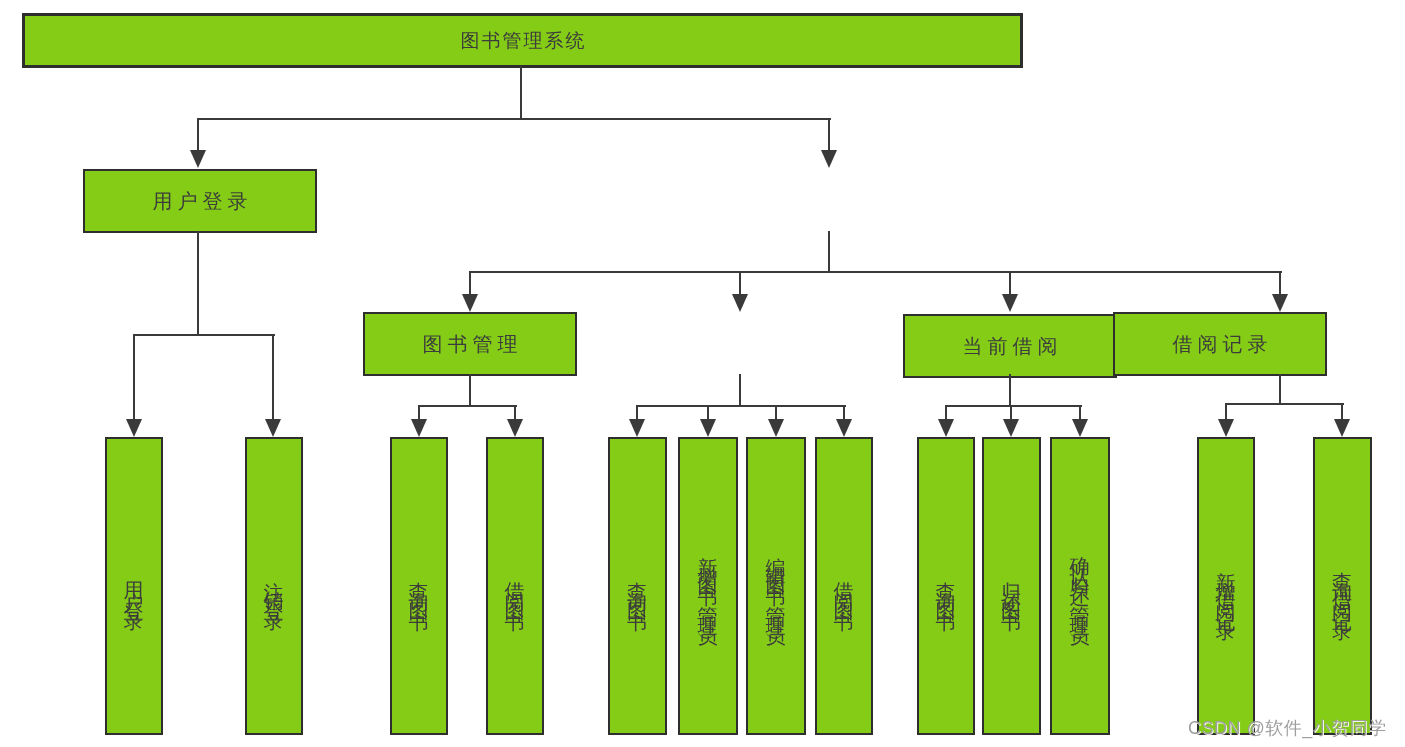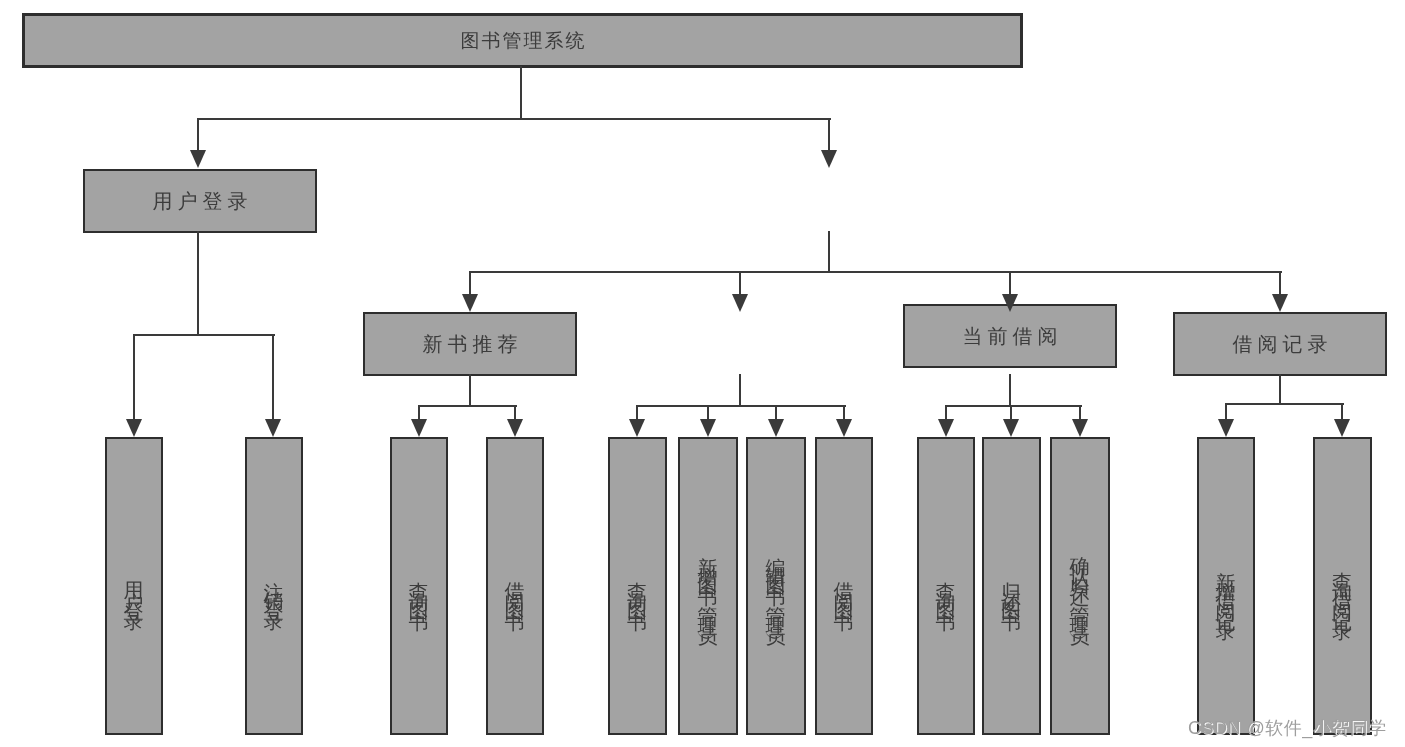--- a/index.html
+++ b/index.html
@@ -1,21 +1,21 @@
 <!DOCTYPE html>
 <html><head>
 <meta charset="utf-8">
 <style>
   html,body{margin:0;padding:0;background:#ffffff;}
   .canvas{
     position:relative;width:1405px;height:747px;background:#ffffff;overflow:hidden;
     font-family:"Liberation Sans","DejaVu Sans",sans-serif;color:#3c3c3c;
   }
   .node{
-    position:absolute;box-sizing:border-box;background:#a3a3a3;
+    position:absolute;box-sizing:border-box;background:#84cc16;
     border:3px solid #2e2e2e;display:flex;align-items:center;justify-content:center;
     text-align:center;
   }
   .node.lv{border-width:2.5px;}
   .hlabel{font-size:20px;letter-spacing:5px;text-indent:5px;white-space:nowrap;}
   .root .hlabel{font-size:19px;letter-spacing:2px;text-indent:2px;}
   .leaf{border-width:2.5px;}
   .vlabel{
     writing-mode:vertical-rl;text-orientation:mixed;
     font-size:20px;letter-spacing:0.5em;line-height:1;white-space:nowrap;
@@ -39,26 +39,26 @@
 
   <div class="node root" style="left:22px;top:13px;width:1001px;height:55px">
     <span class="hlabel">图书管理系统</span>
   </div>
 
   <div class="node lv" style="left:83px;top:169px;width:234px;height:64px">
     <span class="hlabel">用户登录</span>
   </div>
 
   <div class="node lv" style="left:363px;top:312px;width:214px;height:64px">
-    <span class="hlabel">新书推荐</span>
+    <span class="hlabel">图书管理</span>
   </div>
-  <div class="node lv" style="left:903px;top:304px;width:214px;height:64px">
+  <div class="node lv" style="left:903px;top:314px;width:214px;height:64px">
     <span class="hlabel">当前借阅</span>
   </div>
-  <div class="node lv" style="left:1173px;top:312px;width:214px;height:64px">
+  <div class="node lv" style="left:1113px;top:312px;width:214px;height:64px">
     <span class="hlabel">借阅记录</span>
   </div>
 
   <div class="node leaf" style="left:105px;top:437px;width:58px;height:298px">
     <span class="vlabel">用户登录</span>
   </div>
   <div class="node leaf" style="left:245px;top:437px;width:58px;height:298px">
     <span class="vlabel">注销登录</span>
   </div>
 

